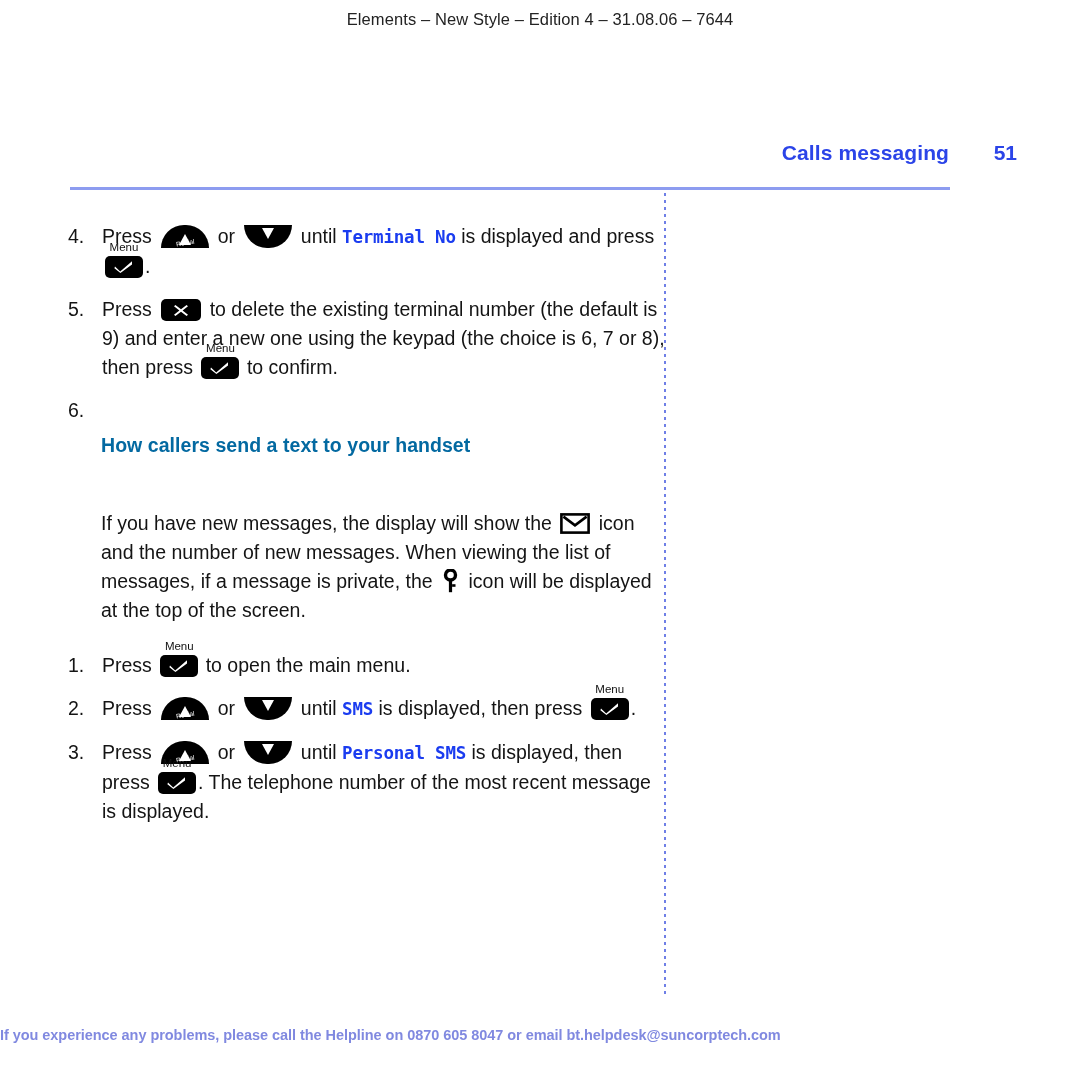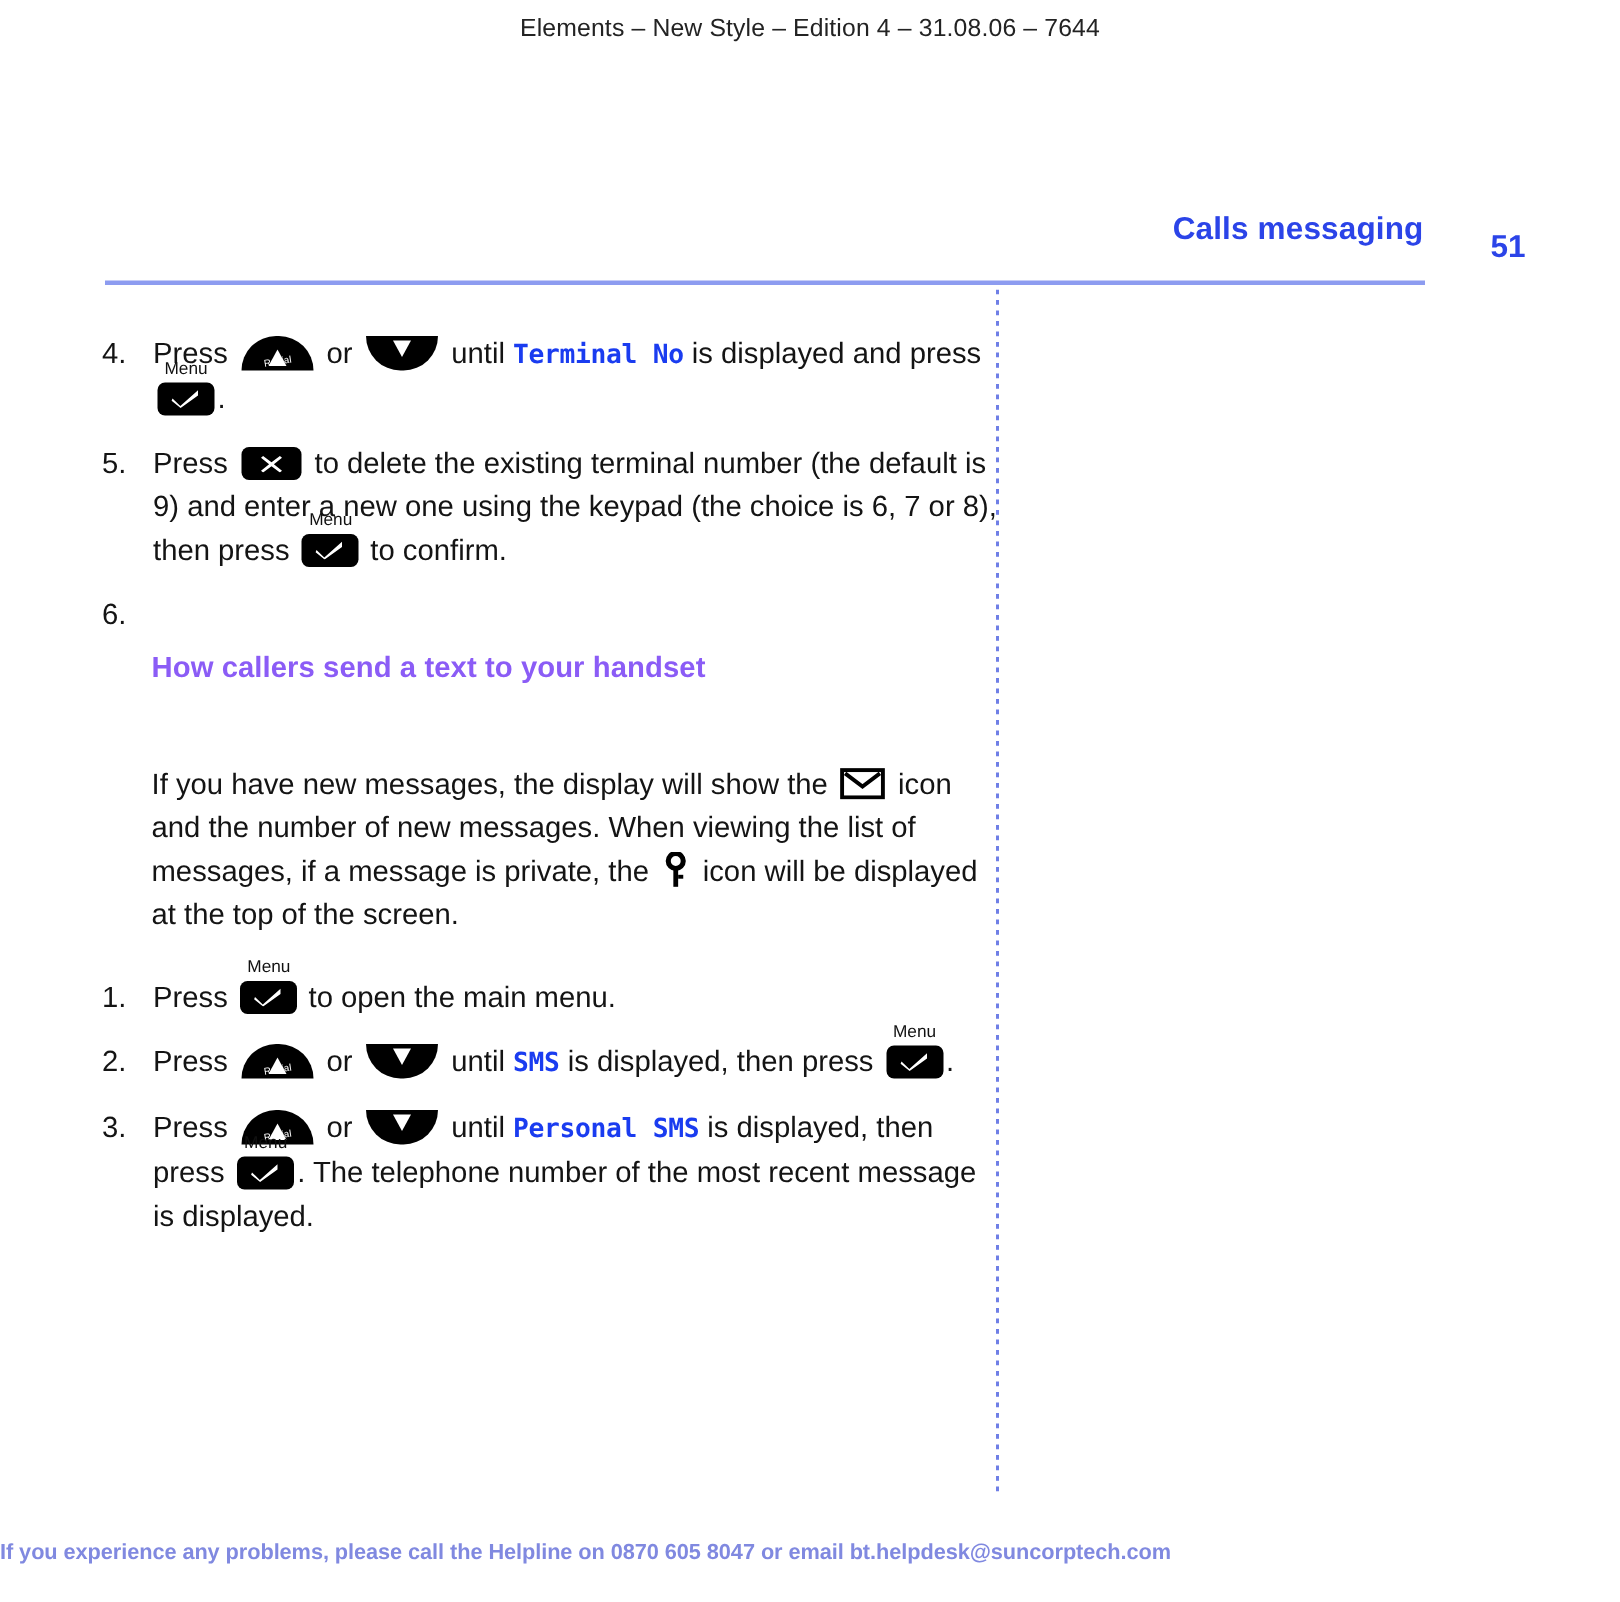--- a/index.html
+++ b/index.html
@@ -40,21 +40,21 @@
     right: 131px;
     top: 0;
     font-size: 21px;
     font-weight: 600;
     color: #2b44e8;
     letter-spacing: 0.1px;
   }
   .page-number {
     position: absolute;
     right: 63px;
-    top: 12px;
+    top: 0;
     font-size: 21px;
     font-weight: 600;
     color: #2b44e8;
   }
   .header-rule {
     position: absolute;
     top: 187px;
     left: 70px;
     width: 880px;
     height: 3px;
@@ -99,21 +99,21 @@
   }
   .para {
     font-size: 19.5px;
     line-height: 29px;
     color: #141414;
     margin: 0 0 10px 33px;
   }
   .section-head {
     font-size: 19.5px;
     font-weight: bold;
-    color: #8b5cf6;
+    color: #0369a1;
     margin: 0 0 14px 33px;
     letter-spacing: 0.05px;
   }
   .gap-lg { height: 38px; }
   .gap-sm { height: 16px; }
 
   
   .lcd {
     font-family: "DejaVu Sans Mono", "Liberation Mono", monospace;
     color: #1a3cf0;

